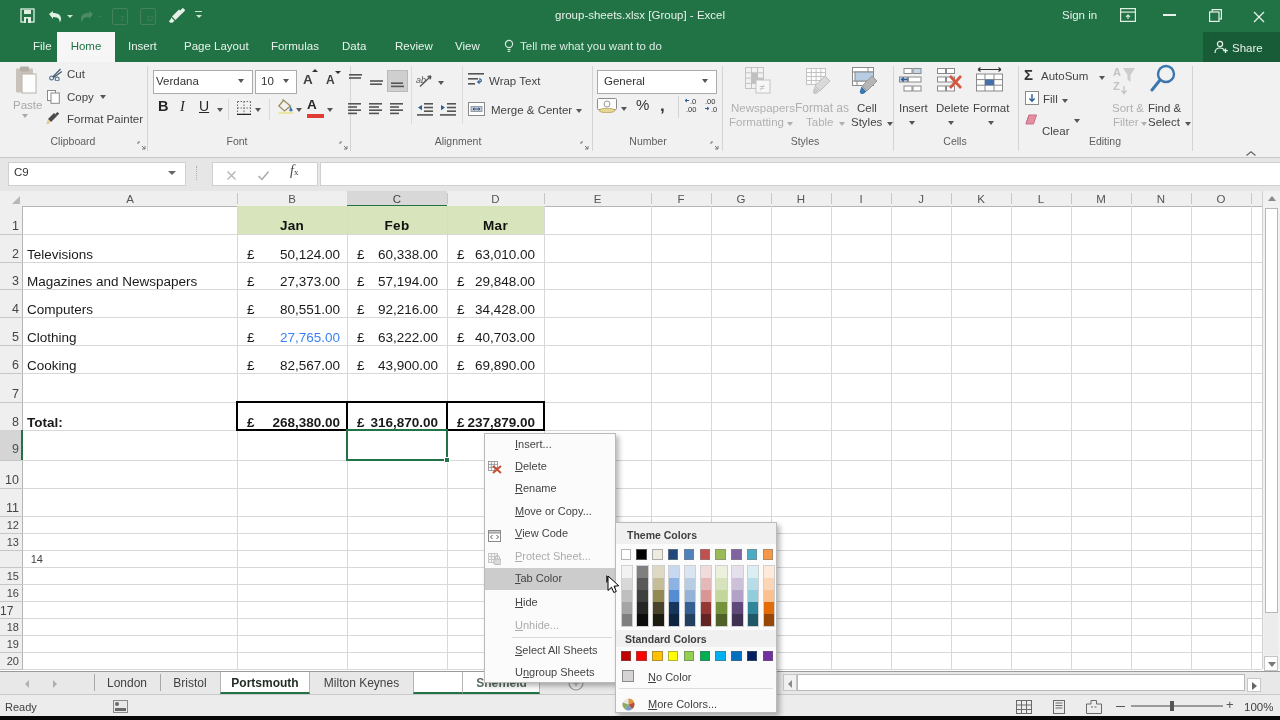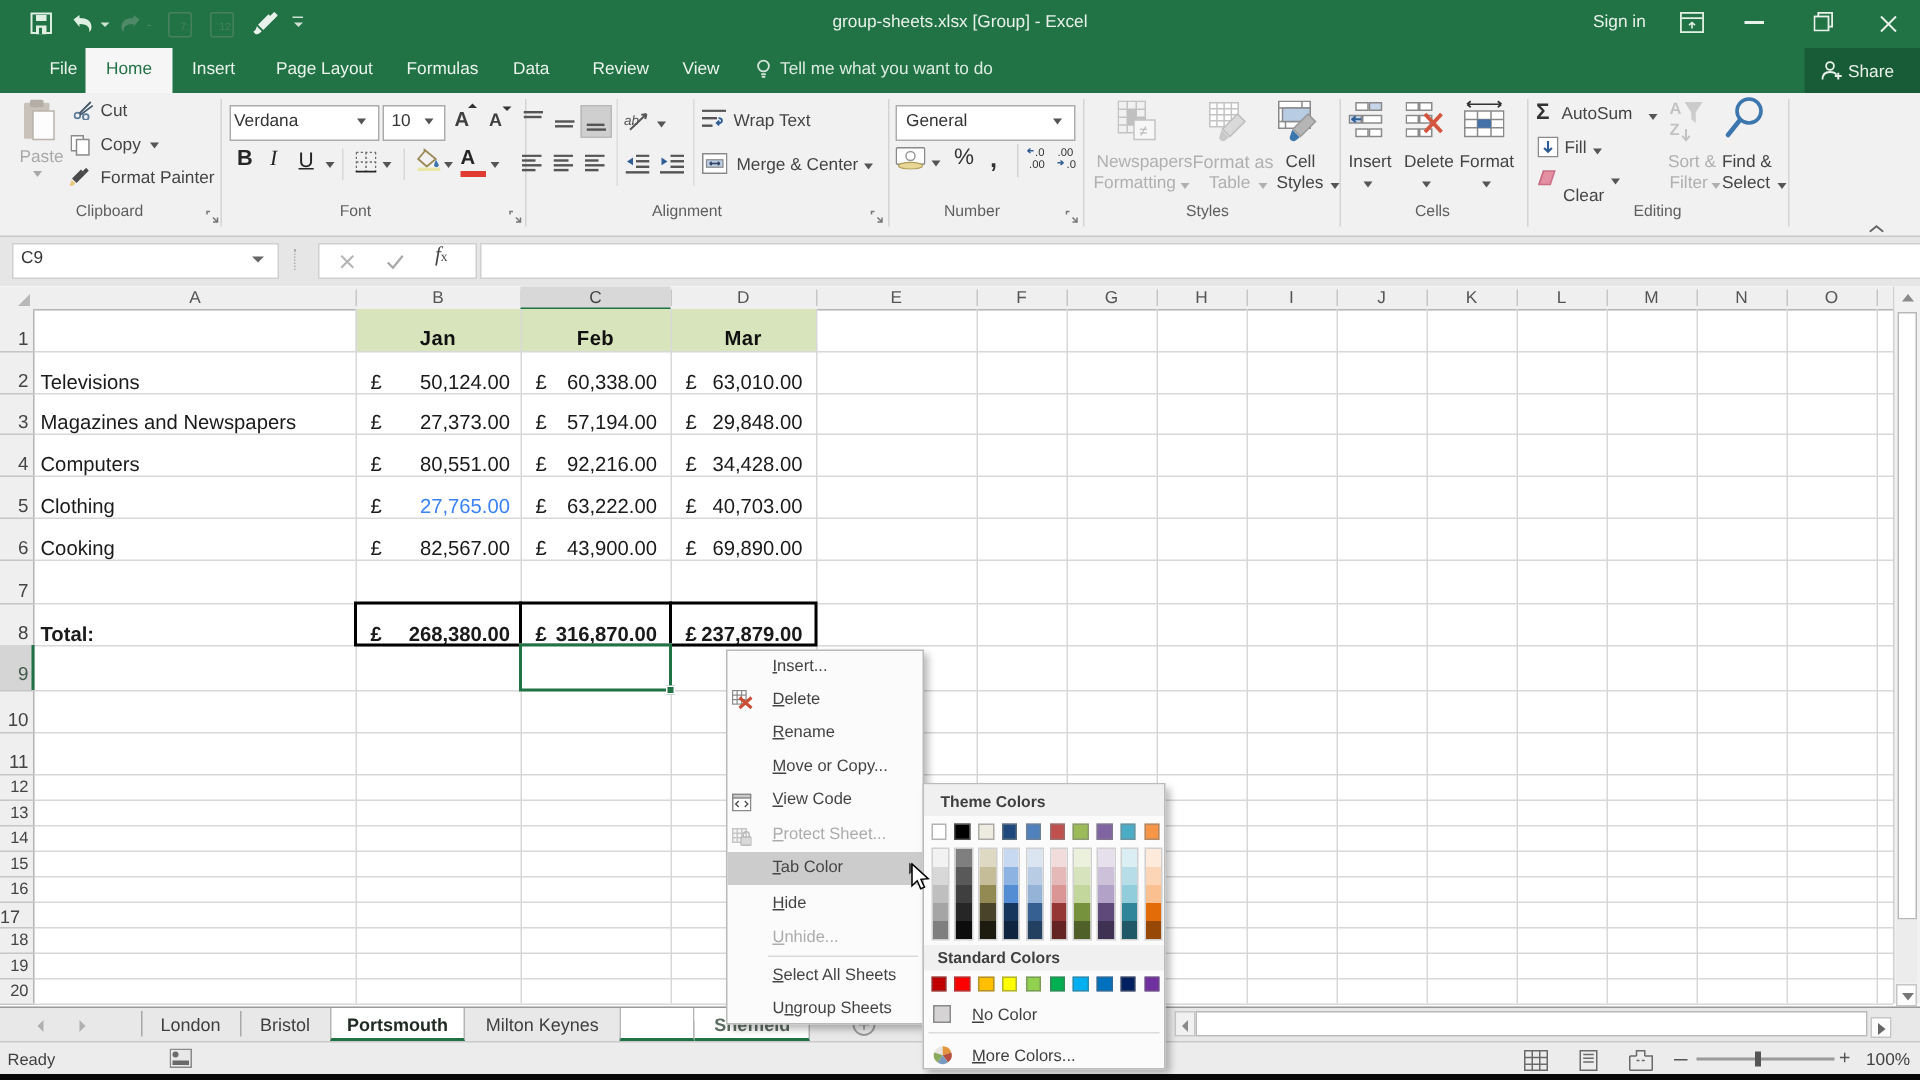--- a/index.html
+++ b/index.html
@@ -501,21 +501,21 @@
 <div style="position:absolute;left:0px;top:445.5px;font-size:12.5px;color:#444;white-space:nowrap;width:19px;text-align:right;line-height:1;">9</div>
 <div style="position:absolute;left:0px;top:488px;width:23px;height:1px;background:#c6c6c6;"></div>
 <div style="position:absolute;left:0px;top:474px;font-size:12.5px;color:#444;white-space:nowrap;width:19px;text-align:right;line-height:1;">10</div>
 <div style="position:absolute;left:0px;top:516px;width:23px;height:1px;background:#c6c6c6;"></div>
 <div style="position:absolute;left:0px;top:502px;font-size:12.5px;color:#444;white-space:nowrap;width:19px;text-align:right;line-height:1;">11</div>
 <div style="position:absolute;left:0px;top:533px;width:23px;height:1px;background:#c6c6c6;"></div>
 <div style="position:absolute;left:0px;top:520px;font-size:11px;color:#444;white-space:nowrap;width:19px;text-align:right;line-height:1;">12</div>
 <div style="position:absolute;left:0px;top:550px;width:23px;height:1px;background:#c6c6c6;"></div>
 <div style="position:absolute;left:0px;top:537px;font-size:11px;color:#444;white-space:nowrap;width:19px;text-align:right;line-height:1;">13</div>
 <div style="position:absolute;left:0px;top:567px;width:23px;height:1px;background:#c6c6c6;"></div>
-<div style="position:absolute;left:0px;top:554px;font-size:11px;color:#444;white-space:nowrap;width:19px;text-align:right;line-height:1;">14</div>
+<div style="position:absolute;left:0px;top:554px;font-size:11px;color:#444;white-space:nowrap;width:19px;text-align:right;line-height:1;padding-left:24px;">14</div>
 <div style="position:absolute;left:0px;top:584px;width:23px;height:1px;background:#c6c6c6;"></div>
 <div style="position:absolute;left:0px;top:571px;font-size:11px;color:#444;white-space:nowrap;width:19px;text-align:right;line-height:1;">15</div>
 <div style="position:absolute;left:0px;top:601px;width:23px;height:1px;background:#c6c6c6;"></div>
 <div style="position:absolute;left:0px;top:588px;font-size:11px;color:#444;white-space:nowrap;width:19px;text-align:right;line-height:1;">16</div>
 <div style="position:absolute;left:0px;top:618px;width:23px;height:1px;background:#c6c6c6;"></div>
 <div style="position:absolute;left:0px;top:605px;font-size:12px;color:#444;white-space:nowrap;width:19px;text-align:left;line-height:1;">17</div>
 <div style="position:absolute;left:0px;top:635px;width:23px;height:1px;background:#c6c6c6;"></div>
 <div style="position:absolute;left:0px;top:622px;font-size:11px;color:#444;white-space:nowrap;width:19px;text-align:right;line-height:1;">18</div>
 <div style="position:absolute;left:0px;top:652px;width:23px;height:1px;background:#c6c6c6;"></div>
 <div style="position:absolute;left:0px;top:639px;font-size:11px;color:#444;white-space:nowrap;width:19px;text-align:right;line-height:1;">19</div>

